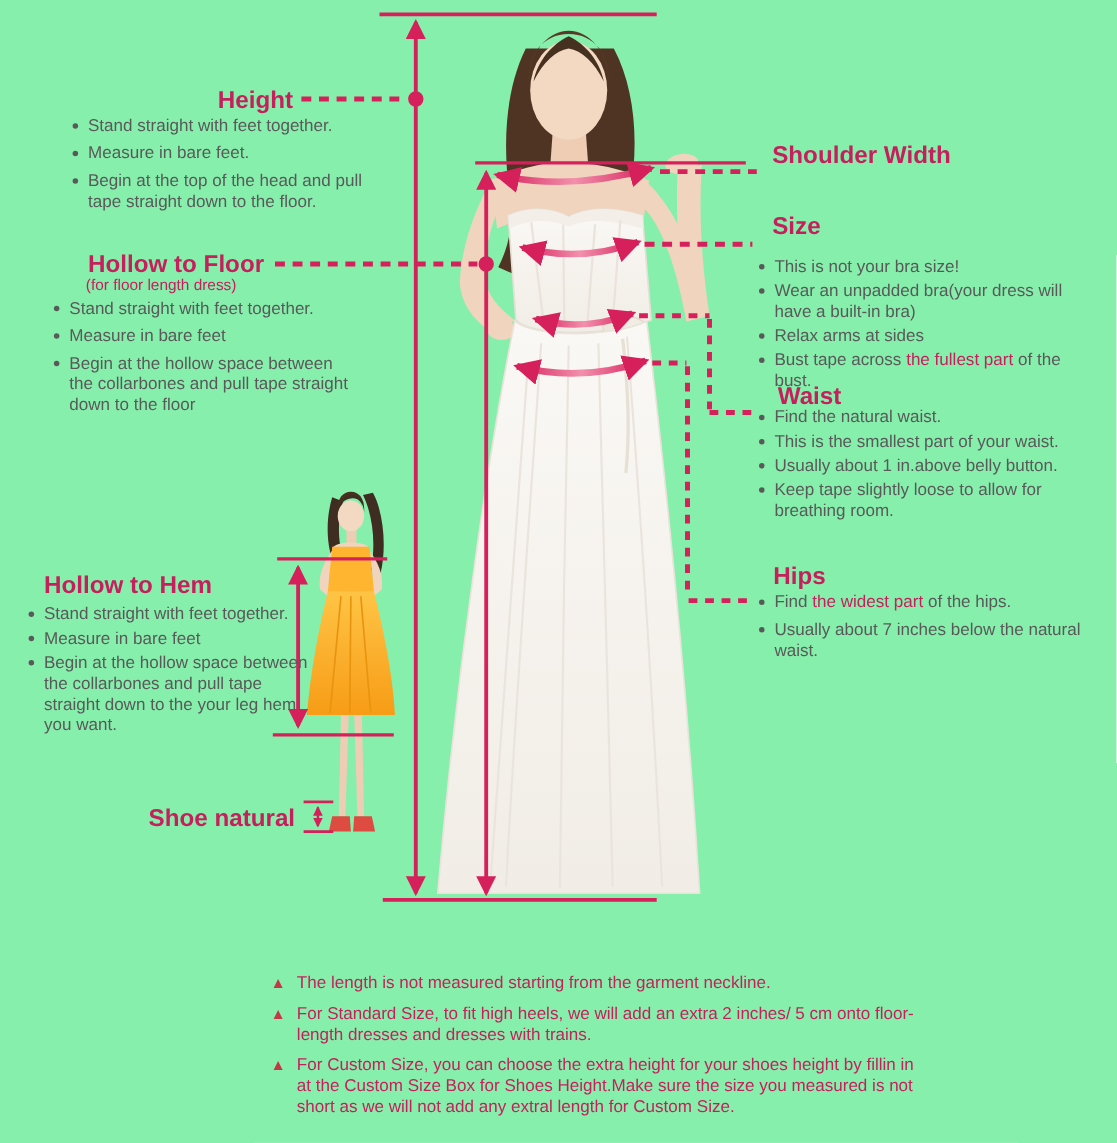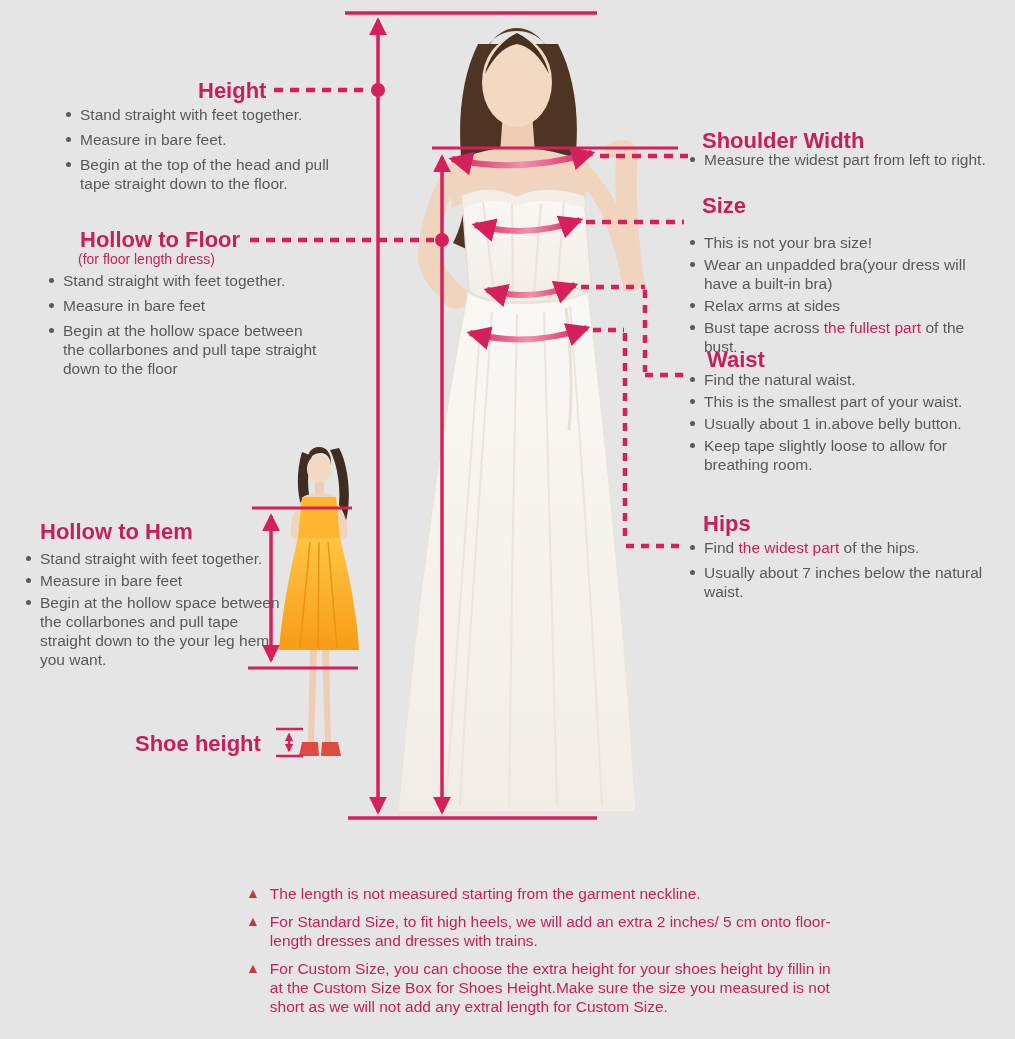--- a/index.html
+++ b/index.html
@@ -1,17 +1,17 @@
 <!DOCTYPE html>
 <html><head>
 <meta charset="utf-8">
 <style>
   html,body{margin:0;padding:0;background:#ffffff;}
   #canvas{
-    position:relative;width:1015px;height:1039px;background:#e5e5e5;overflow:hidden;
+    position:relative;width:1015px;height:1039px;background:#86efac;overflow:hidden;
     font-family:"Liberation Sans","DejaVu Sans",sans-serif;color:#595959;
   }
   .abs{position:absolute;}
   .hd{font-size:22px;font-weight:bold;color:#C51F5D;white-space:nowrap;line-height:22px;}
   .sub{font-size:14px;color:#C51F5D;white-space:nowrap;line-height:17px;}
   ul.blist{list-style:none;margin:0;padding:0;font-size:15.5px;line-height:19px;}
   ul.blist li{position:relative;padding-left:18px;margin-bottom:6px;}
   ul.blist li::before{
     content:"";position:absolute;left:4px;top:7px;width:5px;height:5px;border-radius:50%;
     background:#595959;
@@ -154,26 +154,23 @@
     <li><span>Begin at the hollow space between the collarbones and pull tape straight down to the floor</span></li>
   </ul>
 
   <div class="abs hd" style="left:40px;top:521px;">Hollow to Hem</div>
   <ul class="blist tight abs" style="left:22px;top:549px;width:262px;">
     <li><span>Stand straight with feet together.</span></li>
     <li><span>Measure in bare feet</span></li>
     <li><span>Begin at the hollow space between the collarbones and pull tape straight down to the your leg hem  you want.</span></li>
   </ul>
 
-  <div class="abs hd" style="left:135px;top:733px;">Shoe height</div>
+  <div class="abs hd" style="left:135px;top:733px;">Shoe natural</div>
 
   <div class="abs hd" style="left:702px;top:130px;">Shoulder Width</div>
-  <ul class="blist abs" style="left:686px;top:150px;width:326px;">
-    <li><span>Measure the widest part from left to right.</span></li>
-  </ul>
 
   <div class="abs hd" style="left:702px;top:195px;">Size</div>
   <ul class="blist tight abs" style="left:686px;top:217px;width:302px;margin-top:16px;">
     <li><span>This is not your bra size!</span></li>
     <li><span>Wear an unpadded bra(your dress will have a built-in bra)</span></li>
     <li><span>Relax arms at sides</span></li>
     <li><span>Bust tape across </span><span class="hl">the fullest part</span><span> of the bust.</span></li>
   </ul>
 
   <div class="abs hd" style="left:707px;top:349px;">Waist</div>

